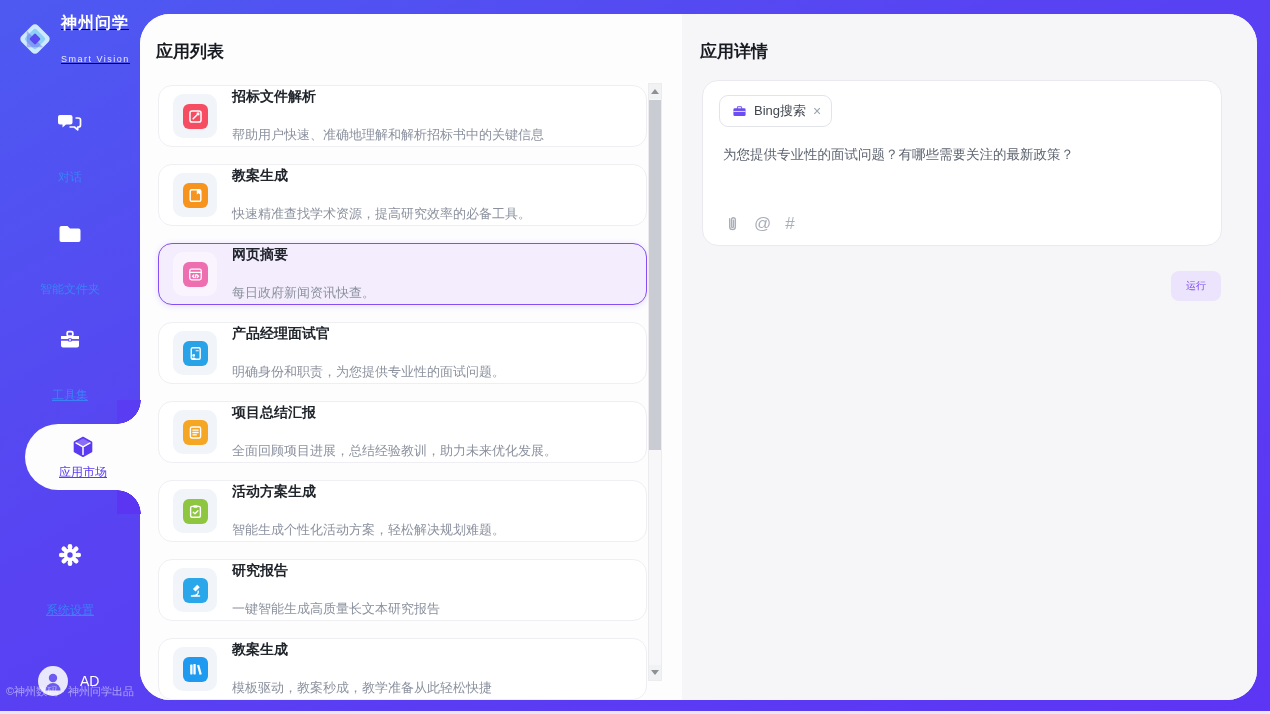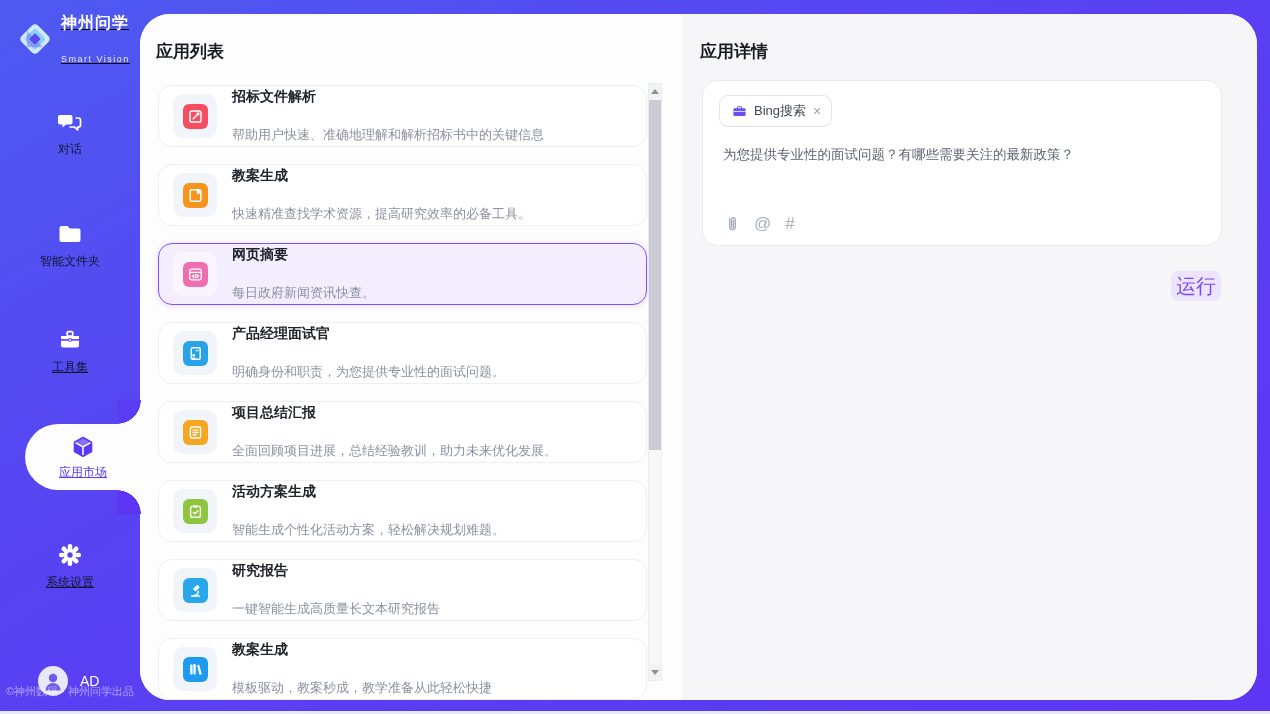--- a/index.html
+++ b/index.html
@@ -8,21 +8,21 @@
     font-family:"Liberation Sans","DejaVu Sans",sans-serif;
     background:linear-gradient(150deg,#4d5af1 0%,#5843f2 40%,#5d35f4 100%);
     position:relative;
   }
   
   .sidebar { position:absolute; left:0; top:0; width:140px; height:714px; z-index:3; }
   .logo { position:absolute; left:16px; top:13px; display:flex; align-items:center; gap:7px;text-decoration:underline; }
   .logo-txt .cn { color:#fff; font-size:16px; font-weight:bold; letter-spacing:1px; }
   .logo-txt .en { color:rgba(255,255,255,.88); font-size:9px; letter-spacing:1.5px; margin-top:20px; }
   .nav-item { position:absolute; left:0; width:140px; display:flex; flex-direction:column; align-items:center; gap:5px; cursor:pointer; }
-  .nav-item .lbl { color:#0f172a; font-size:12px; }
+  .nav-item .lbl { color:#3b82f6; font-size:12px;margin-top:28px; }
   .nav-item.ul .lbl { text-decoration:underline; }
   .nav-tab { position:absolute; left:25px; top:424px; width:116px; height:66px; background:#fdfdfe;
              border-radius:33px 0 0 33px; display:flex; flex-direction:column; align-items:center;
              justify-content:center; gap:2px; cursor:pointer; z-index:2; }
   .nav-tab .lbl { color:#5b3af2; font-size:12px; text-decoration:underline; }
   .connector { position:absolute; right:0; width:24px; height:24px; }
   .connector.top { top:-24px; background:radial-gradient(circle at 0 0,#5a3cf2 23.5px,#fdfdfe 24px); }
   .connector.bottom { bottom:-24px; background:radial-gradient(circle at 0 100%,#5c35f3 23.5px,#fdfdfe 24px); }
   .user-row { position:absolute; left:38px; top:648px; display:flex; align-items:center; gap:12px; cursor:pointer;margin-top:18px; }
   .avatar { width:30px; height:30px; border-radius:50%; background:#e9e7fb; overflow:hidden; display:block; }
@@ -57,21 +57,21 @@
   .detail-card { position:absolute; left:20px; top:66px; width:520px; height:166px; background:#fff;
                  border:1px solid #e9e9ef; border-radius:16px; }
   .chip { position:absolute; left:16px; top:14px; height:32px; display:inline-flex; align-items:center; gap:7px;
           padding:0 10px 0 12px; background:#fff; border:1px solid #e3e3ea; border-radius:9px; cursor:default; }
   .chip .chip-lbl { font-size:13px; color:#41464f; }
   .chip .chip-x { font-size:14px; color:#9aa2ad; cursor:pointer; line-height:1; }
   .query { position:absolute; left:20px; top:64px; width:480px; font-size:13.5px; color:#5d6470; line-height:1.5; cursor:text; }
   .composer-icons { position:absolute; left:18px; top:133px; display:flex; align-items:center; gap:14px; color:#a9aeb9; }
   .composer-icons .ti { font-size:17px; cursor:pointer; }
   .run-btn { position:absolute; right:36px; top:257px; width:50px; height:30px; background:#ece3fc; color:#7a4cf0;
-             font-size:20px; border:none; border-radius:8px; cursor:pointer; font-family:Liberation Sans, sans-serif; }
+             font-size:10px; border:none; border-radius:8px; cursor:pointer; font-family:Liberation Sans, sans-serif; }
   .bottom-strip { position:absolute; left:0; bottom:0; width:1270px; height:3px; background:#e7eaf4; z-index:4; }
 </style>
 </head>
 <body>
 
 <div class="sidebar">
   <div class="logo">
     <svg width="38" height="38" viewBox="0 0 36 36">
       <g transform="rotate(45 18 18)">
         <rect x="7" y="7" width="22" height="22" rx="4" fill="#cfeafe"></rect>

